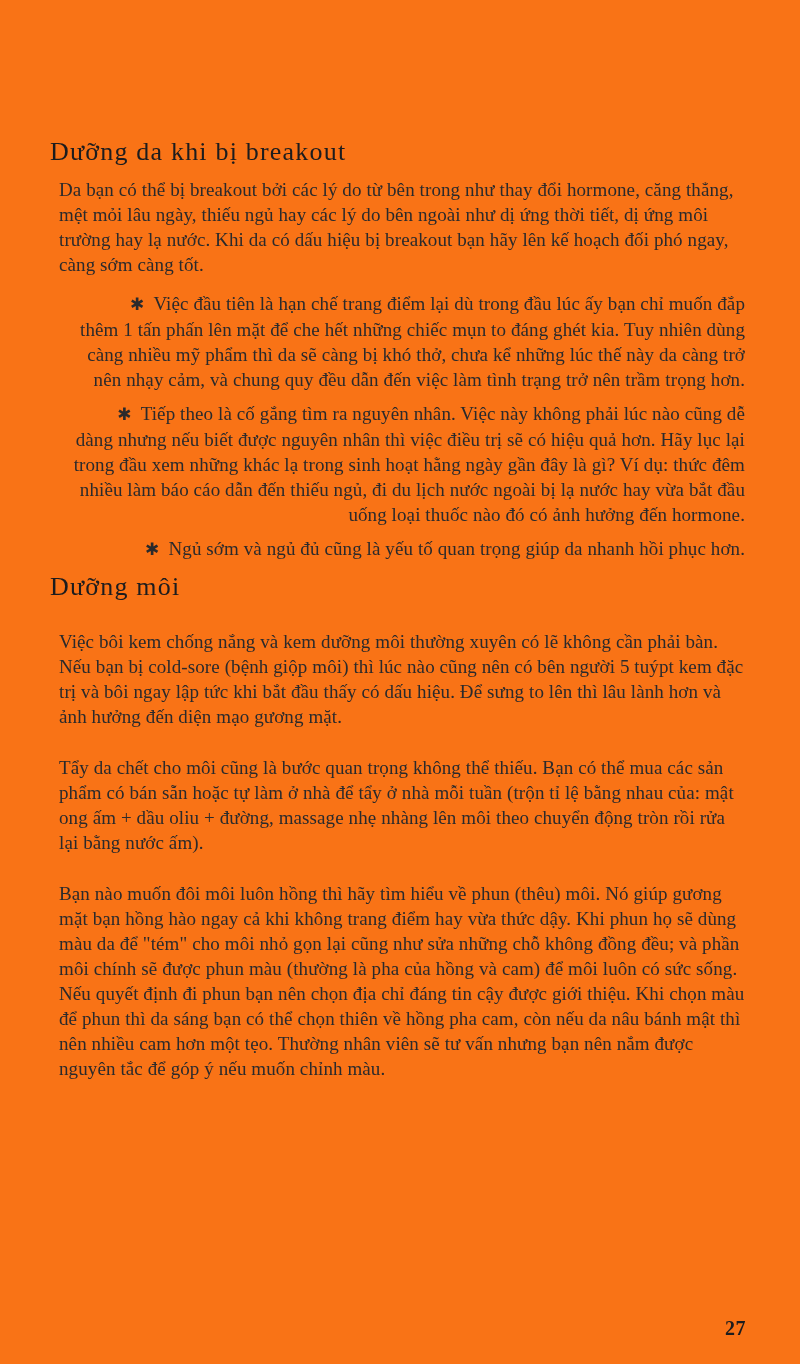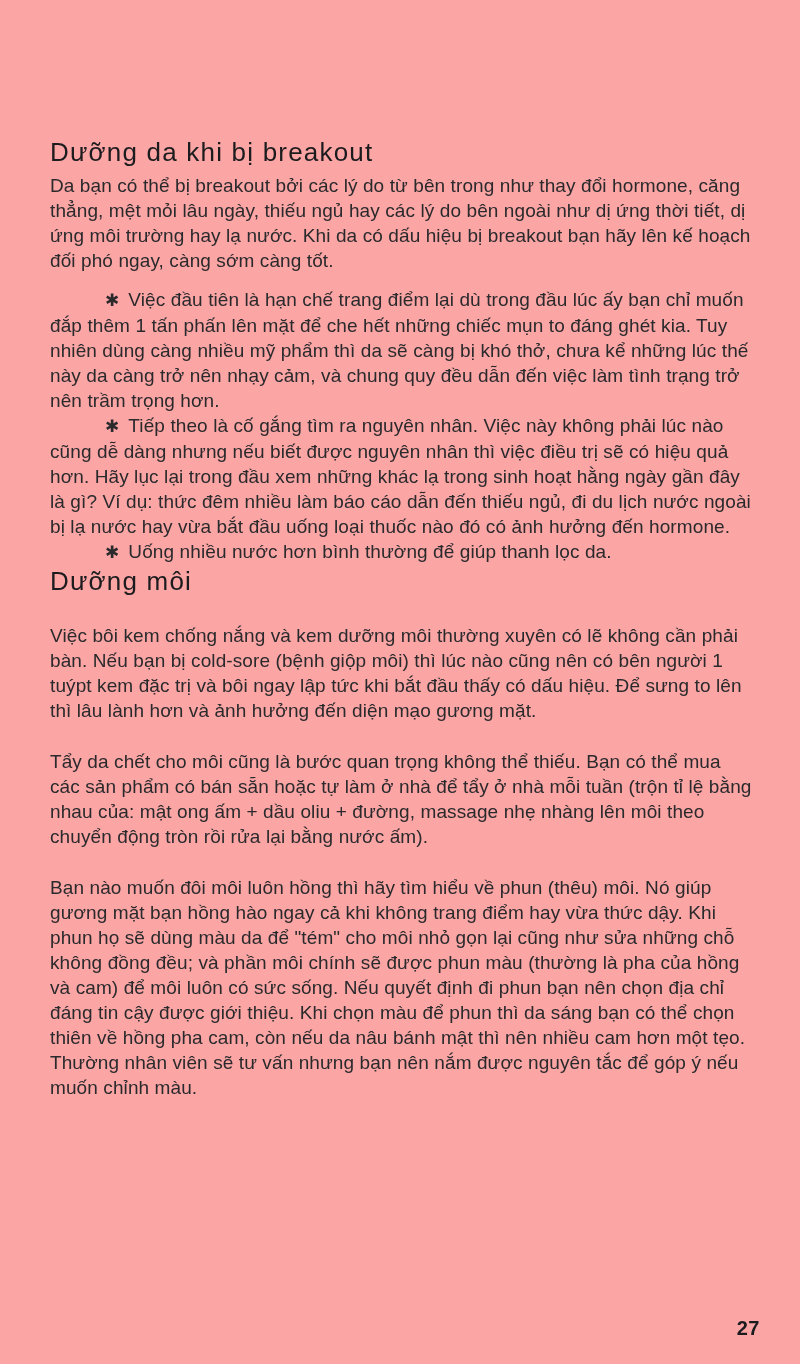--- a/index.html
+++ b/index.html
@@ -13,85 +13,87 @@
     position: relative;
     font-family: "Liberation Sans", sans-serif;
     color: #242426;
     overflow: hidden;
   }
   .page {
     position: absolute;
     inset: 0;
     padding: 136px 46px 0 50px;
     box-sizing: border-box;
-    background: #fca5a5;
+    background: #f97316;
+    font-family: Liberation Serif, serif;
   }
   h1.section-heading {
     font-size: 26px;
     line-height: 32px;
     font-weight: 400;
     letter-spacing: 1.2px;
     color: #1c1c1e;
     margin: 0 0 5px 0;
   }
   h1.section-heading.second {
   }
   p.body-text {
     font-size: 19px;
     line-height: 25px;
     letter-spacing: 0.1px;
-    margin: 0;
+    margin: 9px;
     color: #2a2a2c;
   }
   .bullet-group {
     margin-top: 14px;
   }
   p.bullet-item {
     text-indent: 55px;
+    text-align: right;
   }
   p.bullet-item .marker {
     margin-right: 9px;
     font-size: 17px;
   }
   p.outro {
     margin-top: 22px;
   }
   p.spaced {
     margin-top: 26px;
   }
   .page-number {
     position: absolute;
-    right: 40px;
+    right: 54px;
     bottom: 24px;
     font-size: 20px;
     font-weight: 700;
     color: #1c1c1e;
     letter-spacing: 0.5px;
   }
 </style>
 </head>
 <body>
 
 <div class="page">
 
   <h1 class="section-heading">Dưỡng da khi bị breakout</h1>
 
   <p class="body-text">Da bạn có thể bị breakout bởi các lý do từ bên trong như thay đổi hormone, căng thẳng, mệt mỏi lâu ngày, thiếu ngủ hay các lý do bên ngoài như dị ứng thời tiết, dị ứng môi trường hay lạ nước. Khi da có dấu hiệu bị breakout bạn hãy lên kế hoạch đối phó ngay, càng sớm càng tốt.</p>
 
   <div class="bullet-group">
     <p class="body-text bullet-item"><span class="marker">✱</span><span>Việc đầu tiên là hạn chế trang điểm lại dù trong đầu lúc ấy bạn chỉ muốn đắp thêm 1 tấn phấn lên mặt để che hết những chiếc mụn to đáng ghét kia. Tuy nhiên dùng càng nhiều mỹ phẩm thì da sẽ càng bị khó thở, chưa kể những lúc thế này da càng trở nên nhạy cảm, và chung quy đều dẫn đến việc làm tình trạng trở nên trầm trọng hơn.</span></p>
     <p class="body-text bullet-item"><span class="marker">✱</span><span>Tiếp theo là cố gắng tìm ra nguyên nhân. Việc này không phải lúc nào cũng dễ dàng nhưng nếu biết được nguyên nhân thì việc điều trị sẽ có hiệu quả hơn. Hãy lục lại trong đầu xem những khác lạ trong sinh hoạt hằng ngày gần đây là gì? Ví dụ: thức đêm nhiều làm báo cáo dẫn đến thiếu ngủ, đi du lịch nước ngoài bị lạ nước hay vừa bắt đầu uống loại thuốc nào đó có ảnh hưởng đến hormone.</span></p>
-    <p class="body-text bullet-item"><span class="marker">✱</span><span>Uống nhiều nước hơn bình thường để giúp thanh lọc da.</span></p>
+    <p class="body-text bullet-item"><span class="marker">✱</span><span>Ngủ sớm và ngủ đủ cũng là yếu tố quan trọng giúp da nhanh hồi phục hơn.</span></p>
   </div>
 
 
   <h1 class="section-heading second">Dưỡng môi</h1>
 
 
-  <p class="body-text spaced">Việc bôi kem chống nắng và kem dưỡng môi thường xuyên có lẽ không cần phải bàn. Nếu bạn bị cold-sore (bệnh giộp môi) thì lúc nào cũng nên có bên người 1 tuýpt kem đặc trị và bôi ngay lập tức khi bắt đầu thấy có dấu hiệu. Để sưng to lên thì lâu lành hơn và ảnh hưởng đến diện mạo gương mặt.</p>
+  <p class="body-text spaced">Việc bôi kem chống nắng và kem dưỡng môi thường xuyên có lẽ không cần phải bàn. Nếu bạn bị cold-sore (bệnh giộp môi) thì lúc nào cũng nên có bên người 5 tuýpt kem đặc trị và bôi ngay lập tức khi bắt đầu thấy có dấu hiệu. Để sưng to lên thì lâu lành hơn và ảnh hưởng đến diện mạo gương mặt.</p>
 
   <p class="body-text spaced">Tẩy da chết cho môi cũng là bước quan trọng không thể thiếu. Bạn có thể mua các sản phẩm có bán sẵn hoặc tự làm ở nhà để tẩy ở nhà mỗi tuần (trộn tỉ lệ bằng nhau của: mật ong ấm + dầu oliu + đường, massage nhẹ nhàng lên môi theo chuyển động tròn rồi rửa lại bằng nước ấm).</p>
 
   <p class="body-text spaced">Bạn nào muốn đôi môi luôn hồng thì hãy tìm hiểu về phun (thêu) môi. Nó giúp gương mặt bạn hồng hào ngay cả khi không trang điểm hay vừa thức dậy. Khi phun họ sẽ dùng màu da để "tém" cho môi nhỏ gọn lại cũng như sửa những chỗ không đồng đều; và phần môi chính sẽ được phun màu (thường là pha của hồng và cam) để môi luôn có sức sống. Nếu quyết định đi phun bạn nên chọn địa chỉ đáng tin cậy được giới thiệu. Khi chọn màu để phun thì da sáng bạn có thể chọn thiên về hồng pha cam, còn nếu da nâu bánh mật thì nên nhiều cam hơn một tẹo. Thường nhân viên sẽ tư vấn nhưng bạn nên nắm được nguyên tắc để góp ý nếu muốn chỉnh màu.</p>
 
   <div class="page-number">27</div>
 
 </div>
 
 </body></html>

